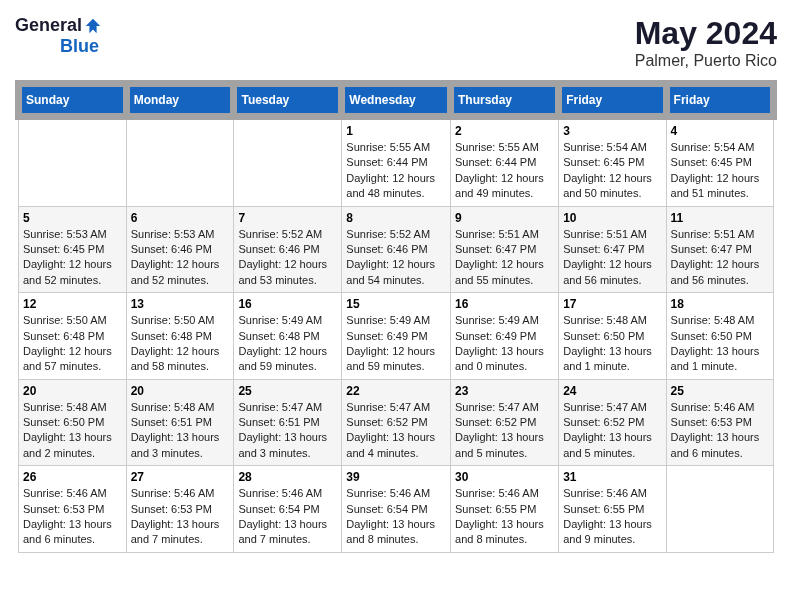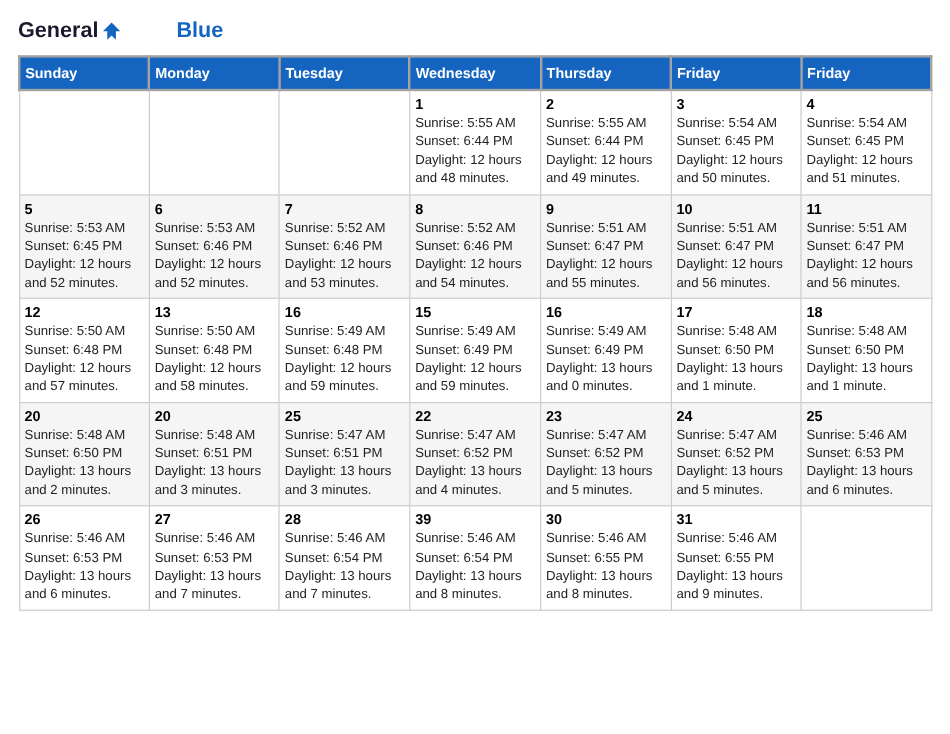--- a/index.html
+++ b/index.html
@@ -11,21 +11,21 @@
       padding: 15px;
     }
     .header {
       display: flex;
       justify-content: space-between;
       align-items: flex-start;
       margin-bottom: 10px;
     }
     .logo {
       display: flex;
-      flex-direction: row;
+      flex-direction: column;
       align-items: flex-start;
     }
     .logo-general {
       font-size: 18px;
       font-weight: bold;
       color: #1a1a2e;
     }
     .logo-blue {
       font-size: 18px;
       font-weight: bold;
@@ -60,21 +60,21 @@
       border-collapse: collapse;
       font-size: 11px;
     }
     .calendar th {
       background-color: #1565c0;
       color: white;
       padding: 6px 4px;
       text-align: left;
       font-size: 12px;
       font-weight: bold;
-      border: 2px solid #a3a3a3;
+      border: 7px solid #a3a3a3;
     }
     .calendar td {
       border: 1px solid #ccc;
       vertical-align: top;
       padding: 4px;
       width: 110px;
       min-height: 80px;
       background: #fff;
     }
     .calendar tr:nth-child(even) td {
@@ -103,20 +103,24 @@
 
 <div class="header">
   <div class="logo">
     <div class="logo-row">
       <span class="logo-general">General</span>
       <svg class="logo-icon" viewBox="0 0 20 20">
         <polygon points="10,2 18,10 14,10 14,18 10,14 6,18 6,10 2,10" fill="#1565c0"></polygon>
       </svg>
     </div>
     <span class="logo-blue">Blue</span>
+  </div>
+  <div class="title-block">
+    <div class="month-year">May 2024</div>
+    <div class="location">Palmer, Puerto Rico</div>
   </div>
 </div>
 
 <table class="calendar">
   <thead>
     <tr>
       <th>Sunday</th>
       <th>Monday</th>
       <th>Tuesday</th>
       <th>Wednesday</th>

